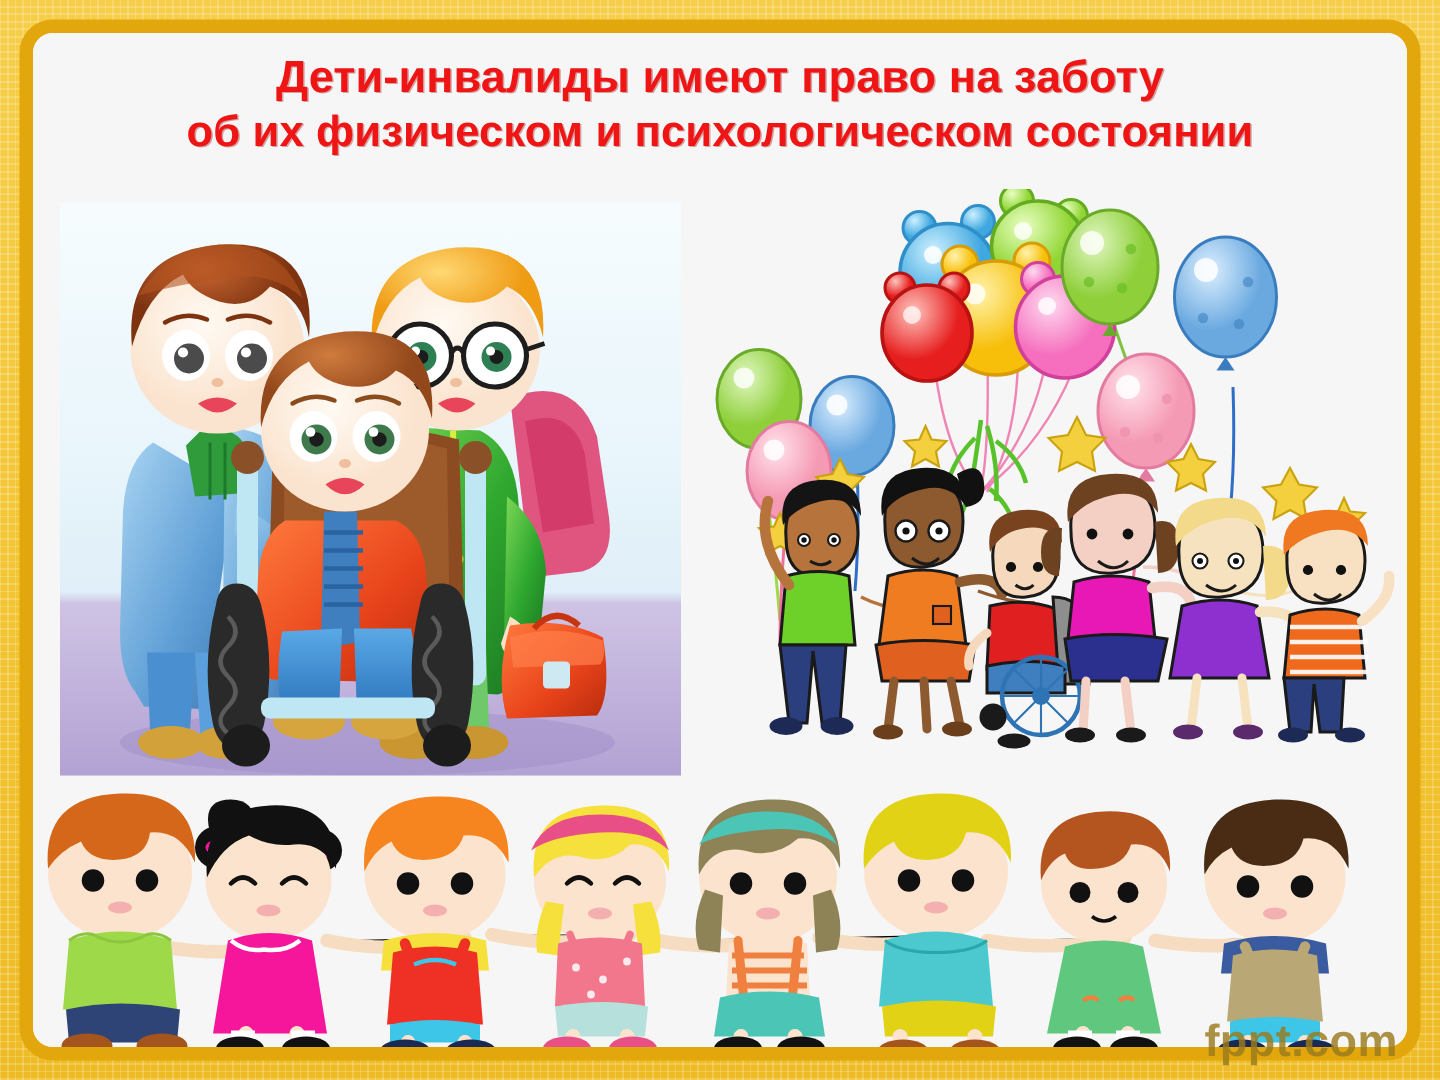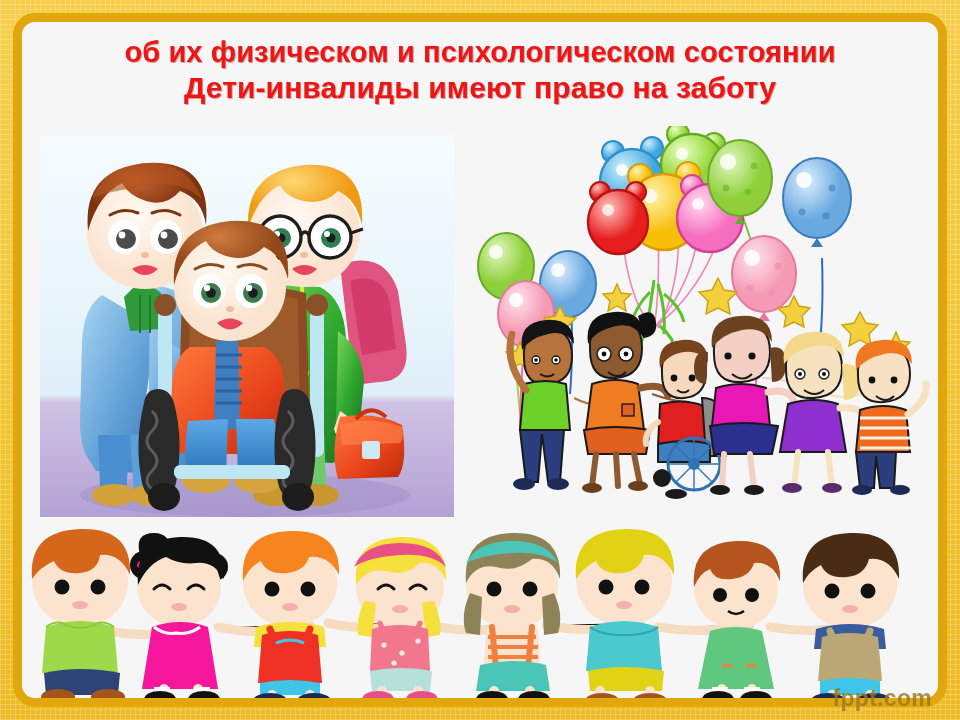--- a/index.html
+++ b/index.html
@@ -48,37 +48,37 @@
   
   #clip{position:absolute;left:440px;top:104px;width:470px;height:400px;}
 
   
   #kids{position:absolute;left:0;top:505px;width:916px;height:171px;}
 
   
   #wm{
     position:absolute;right:28px;bottom:8px;
     font-family:"Liberation Sans","DejaVu Sans",sans-serif;
-    font-size:23px;font-weight:bold;color:#9a7b1e;opacity:.82;
+    font-size:30px;font-weight:bold;color:#9a7b1e;opacity:.82;
     letter-spacing:.3px;
   }
   svg{display:block;}
 </style>
 </head>
 <body>
 
 <div id="slide">
 
   <div id="frame"></div>
 
   <div id="canvas">
 
     <div id="title">
+      <span class="l l1">Дети-инвалиды имеют право на заботу</span>
       <span class="l l2">об их физическом и психологическом состоянии</span>
-      <span class="l l1">Дети-инвалиды имеют право на заботу</span>
     </div>
 
     <div id="photo">
       <svg width="414" height="382" viewBox="0 0 414 382">
         <defs>
           <linearGradient id="sky" x1="0" y1="0" x2="0" y2="1">
             <stop offset="0%" stop-color="#f6fcfe"></stop>
             <stop offset="45%" stop-color="#e8f5fb"></stop>
             <stop offset="68%" stop-color="#dfeef8"></stop>
             <stop offset="70%" stop-color="#cfc3e4"></stop>

